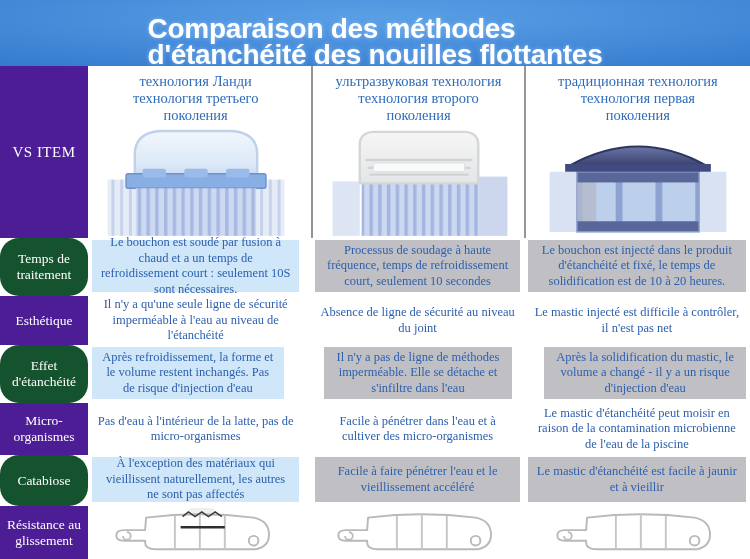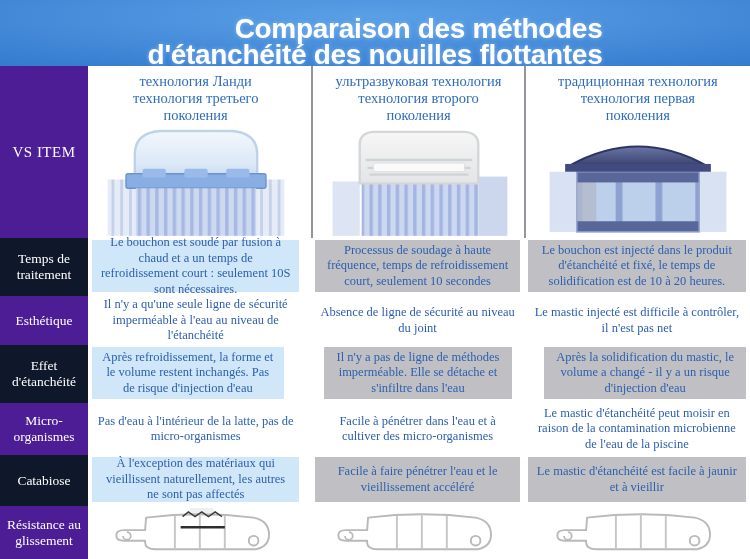--- a/index.html
+++ b/index.html
@@ -7,35 +7,35 @@
   .page { position:relative; width:750px; height:559px; background:#fff; overflow:hidden; margin:0 auto; }
 
   
   .hdr {
     height:66px; width:100%;
     background: radial-gradient(130% 160% at 50% 25%, #5aa0e6 0%, #3a80d2 52%, #1f63b4 100%);
     display:flex; align-items:center; justify-content:center;
   }
   .hdr h1 {
     color:#fff; font-size:28px; line-height:26px; font-weight:bold;
-    text-align:right; letter-spacing:-0.3px;
+    text-align:left; letter-spacing:-0.3px;
     text-shadow:0 0 4px rgba(180,215,255,.55);
     margin-top:18px;
   }
 
   
   .tbl { display:flex; width:750px; height:493px; }
   .labels { width:88px; display:flex; flex-direction:column; }
   .lab {
     color:#fff; font-family:"Liberation Serif","DejaVu Serif",serif;
     font-size:13.5px; line-height:16px; text-align:center;
     display:flex; align-items:center; justify-content:center; padding:2px 5px;
   }
   .lab.dark { background:#4c1d95; }
-  .lab.light { background:#0f172a; }
+  .lab.light { background:#14532d;border-radius:19px; }
   .h-vs{height:172px; font-size:15px; letter-spacing:.5px;}
   .h-r2{height:58px;} .h-r3{height:49px;} .h-r4{height:58px;}
   .h-r5{height:52px;} .h-r6{height:51px;} .h-r7{height:53px;}
 
   .grid { width:662px; display:flex; flex-direction:column; }
   .trow { display:flex; }
   .c1 { width:218px; } .c2 { width:215px;margin-left:8px; } .c3 { width:229px; }
   .rh-heads{height:54px;} .rh-photos{height:118px;}
   .rh-r2{height:58px;} .rh-r3{height:49px;} .rh-r4{height:58px;gap:24px;}
   .rh-r5{height:52px;} .rh-r6{height:51px;} .rh-r7{height:53px;}

